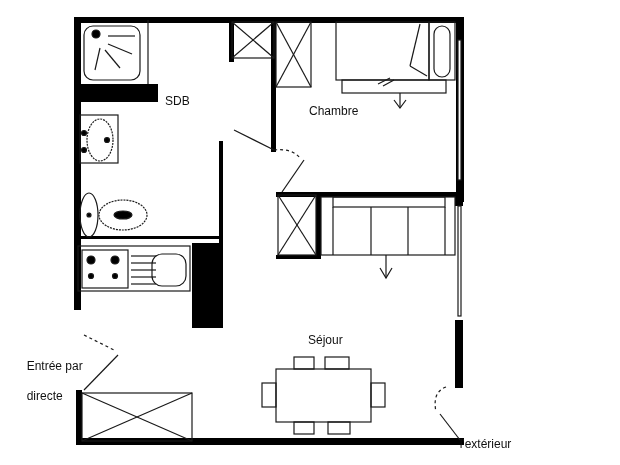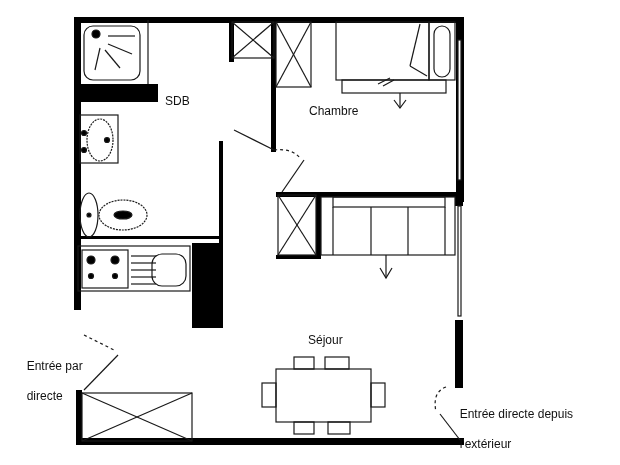--- a/index.html
+++ b/index.html
@@ -127,15 +127,15 @@
 
 <div class="lbl" style="left:165px;top:94px;">SDB</div>
 <div class="lbl" style="left:309px;top:104px;">Chambre</div>
 <div class="lbl" style="left:308px;top:297px;margin-top:36px;">Séjour</div>
 
 <div class="lbl" style="left:20px;top:344px;">
   <span>Entrée par</span><br>
   <span>directe</span>
 </div>
 <div class="lbl" style="left:453px;top:392px;">
-  <span>Entrée directe depuis</span><br>
+  <br>
   <span>l'extérieur</span>
 </div>
 
 </body></html>

